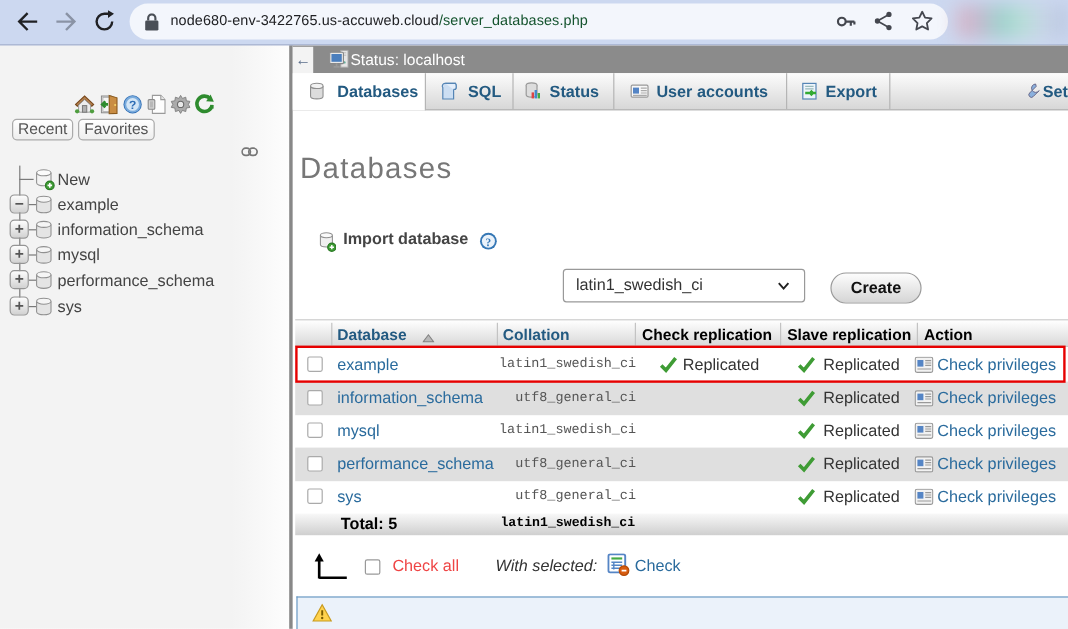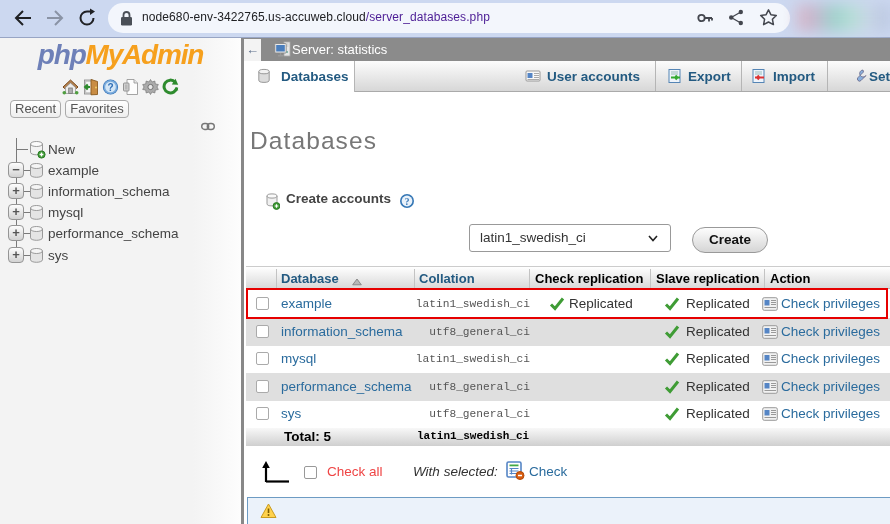--- a/index.html
+++ b/index.html
@@ -3,21 +3,21 @@
 <meta charset="utf-8">
 <style>
 * { margin:0; padding:0; box-sizing:border-box; }
 html,body { width:890px; height:524px; overflow:hidden; font-family:"Liberation Sans", sans-serif; background:#fff; }
 .abs { position:absolute; }
 
 
 #chrome { position:absolute; left:0; top:0; width:890px; height:38px; background:#ccd8f0; border-bottom:1px solid #98a5c4; }
 #urlbar { position:absolute; left:108px; top:3px; width:682px; height:30px; background:#f3f6fc; border-radius:15px; }
 #urltext { position:absolute; left:142px; top:10px; font-size:12px; color:#202124; letter-spacing:0.1px; }
-#urltext .path { color:#4c1d95; }
+#urltext .path { color:#14532d; }
 #blur-ext { position:absolute; left:797px; top:4px; width:93px; height:28px; border-radius:4px;
   background:linear-gradient(90deg,#d8b8c8 0%, #c8b8d0 18%, #9fd2cc 40%, #b9ded8 60%, #c9d4e8 80%, #b6c4de 100%);
   filter:blur(7px); }
 
 
 #sidebar { position:absolute; left:0; top:38px; width:241px; height:486px;
   background:linear-gradient(90deg,#f3f3f3 0%, #f3f3f3 80%, #fdfdfd 100%); }
 #divider { position:absolute; left:241px; top:38px; width:3px; height:486px; background:#888; }
 #logo { position:absolute; left:0; top:1px; width:241px; text-align:center; }
 #logo .t { font-size:28px; font-weight:bold; font-style:italic; letter-spacing:-1.2px; }
@@ -111,21 +111,20 @@
       <circle cx="12.8" cy="14" r="2.2" fill="#44474f"></circle>
       <path d="M3.2 8.5 L12.8 3 M3.2 8.5 L12.8 14" stroke="#44474f" stroke-width="1.4"></path>
     </svg>
   <svg class="abs" style="left:759px; top:8px;" width="19" height="19" viewBox="0 0 19 19">
       <path d="M9.5 1.8 L11.9 6.7 L17.3 7.4 L13.4 11.2 L14.4 16.6 L9.5 14 L4.6 16.6 L5.6 11.2 L1.7 7.4 L7.1 6.7 Z" fill="none" stroke="#44474f" stroke-width="1.5" stroke-linejoin="round"></path>
     </svg>
   <div id="blur-ext"></div>
 </div>
 
 <div id="sidebar">
-  <div id="logo"><span class="t"><span class="p1">php</span><span class="p2">MyAdmin</span></span></div>
   <div id="navicons"><svg width="17" height="18" viewBox="0 0 17 18">
         <path d="M1 9 L8.5 2 L16 9 L14.5 10.5 L8.5 5 L2.5 10.5 Z" fill="#b5824f" stroke="#7a4a1e" stroke-width="1"></path>
         <path d="M3.5 9.5 L8.5 5 L13.5 9.5 V15.5 H3.5 Z" fill="#ededed" stroke="#999" stroke-width="0.8"></path>
         <rect x="6.7" y="10" width="3.6" height="5.5" fill="#b0b0b0" stroke="#777" stroke-width="0.8"></rect>
         <circle cx="2.3" cy="14.8" r="1.8" fill="#4f9e3f"></circle>
         <circle cx="14.7" cy="14.8" r="1.8" fill="#4f9e3f"></circle>
       </svg><svg width="17" height="18" viewBox="0 0 17 18">
         <rect x="2.5" y="2" width="8" height="14" fill="#dcdcdc" stroke="#888" stroke-width="0.8"></rect>
         <rect x="3.8" y="3.2" width="5.4" height="11.6" fill="#f6f6f6" stroke="#aaa" stroke-width="0.6"></rect>
         <path d="M9 1.5 L15.5 3.5 V16.5 L9 16.8 Z" fill="#c98d44" stroke="#8a5a1e" stroke-width="0.9"></path>
@@ -220,71 +219,80 @@
   <div id="serverbar">
     <div id="collapse">←</div>
     <svg class="abs" style="left:30px; top:3px;" width="17" height="17" viewBox="0 0 17 17">
         <rect x="10" y="1" width="6" height="14" fill="#e6e6e6" stroke="#aaa" stroke-width="0.8"></rect>
         <path d="M11.5 3 H14.5 M11.5 5 H14.5" stroke="#bbb" stroke-width="0.8"></path>
         <circle cx="13" cy="11" r="1" fill="#6a9"></circle>
         <rect x="0.8" y="2.5" width="11.4" height="9.5" rx="0.8" fill="#e9e9e9" stroke="#888" stroke-width="0.9"></rect>
         <rect x="2.2" y="4" width="8.6" height="6.5" fill="#4a7ebd"></rect>
         <path d="M6.5 12 V14 M4 14.7 H9" stroke="#999" stroke-width="1.4"></path>
       </svg>
-    <div id="servertext">Server: statistics</div>
+    <div id="servertext">Status: localhost</div>
   </div>
   <div id="tabbar">
     <div class="tab active" style="left:0px; width:111px;">
         <svg class="ic" style="left:12px;" width="16" height="16" viewBox="0 0 16 16">
           <path d="M2.8 3.6 V12.2 a5.2 2.2 0 0 0 10.4 0 V3.6" fill="#dcdcdc" stroke="#8f8f8f" stroke-width="0.9"></path>
           <ellipse cx="8" cy="3.6" rx="5.2" ry="2.2" fill="#f2f2f2" stroke="#8f8f8f" stroke-width="0.9"></ellipse>
         </svg>
         <span class="tx" style="left:37px;">Databases</span>
       </div>
+    <div class="tab" style="left:111px; width:73px;">
+        <svg class="ic" style="left:11px;" width="16" height="16" viewBox="0 0 16 16">
+          <path d="M5 1.5 H13.5 a1.5 3 0 0 1 0 5 H12 V14.5 H3 V5 a2.2 2.2 0 0 1 2 -3.5" fill="#ccdef2" stroke="#5585b5" stroke-width="1"></path>
+          <path d="M12 6.5 H13.5 a1.5 3 0 0 0 0 -5 H5" fill="#e4eefa" stroke="#5585b5" stroke-width="1"></path>
+        </svg>
+        <span class="tx" style="left:35px;">SQL</span>
+      </div>
+    <div class="tab" style="left:184px; width:84px;">
+        <svg class="ic" style="left:8px;" width="16" height="16" viewBox="0 0 16 16">
+          <ellipse cx="7" cy="3" rx="4.5" ry="2" fill="#ddd" stroke="#999"></ellipse>
+          <path d="M2.5 3 V11 a4.5 2 0 0 0 9 0 V3" fill="#ddd" stroke="#999"></path>
+          <rect x="7" y="9" width="2" height="5" fill="#d44"></rect>
+          <rect x="9.5" y="7" width="2" height="7" fill="#48c"></rect>
+          <rect x="12" y="9.5" width="2" height="4.5" fill="#4a4"></rect>
+        </svg>
+        <span class="tx" style="left:30px;">Status</span>
+      </div>
     <div class="tab" style="left:268px; width:144px;">
         <svg class="ic" style="left:13px;" width="16" height="16" viewBox="0 0 16 16">
           <rect x="1" y="3" width="14" height="10" rx="1" fill="#f8f8f8" stroke="#999"></rect>
           <rect x="2.5" y="5" width="5" height="5" fill="#5585c5"></rect>
           <path d="M9 5.5 H14 M9 7.5 H14 M9 9.5 H14 M2.5 11.5 H14" stroke="#aaa" stroke-width="1"></path>
         </svg>
         <span class="tx" style="left:35px;">User accounts</span>
       </div>
     <div class="tab" style="left:412px; width:86px;">
         <svg class="ic" style="left:11px;" width="16" height="16" viewBox="0 0 16 16">
           <rect x="2" y="1.5" width="11" height="13" fill="#eef4fb" stroke="#5585b5"></rect>
           <path d="M4 4 H11 M4 6 H11" stroke="#9bb" stroke-width="1"></path>
           <path d="M4 9.5 H13 M10.5 9.5 L8.5 7.5 M10.5 9.5 L8.5 11.5" stroke="#3a3" stroke-width="2" fill="none"></path>
         </svg>
         <span class="tx" style="left:32px;">Export</span>
       </div>
-    <div class="tab" style="left:498px; width:86px;">
-        <svg class="ic" style="left:9px;" width="16" height="16" viewBox="0 0 16 16">
-          <rect x="2" y="1.5" width="11" height="13" fill="#eef4fb" stroke="#5585b5"></rect>
-          <path d="M4 4 H11 M4 6 H11" stroke="#9bb" stroke-width="1"></path>
-          <path d="M13 9.5 H4 M6 9.5 L8 7.5 M6 9.5 L8 11.5" stroke="#d33" stroke-width="2" fill="none"></path>
-        </svg>
-        <span class="tx" style="left:31px;">Import</span>
-      </div>
     <div class="tab" style="left:584px; width:62px; border-right:none;">
         <svg class="ic" style="left:24px;" width="16" height="16" viewBox="0 0 16 16">
           <path d="M11 2 a3.5 3.5 0 1 0 3 5.5 L9 12.5 a2 2 0 0 1 -3 -3 L11.5 4 Z" fill="#8ab0dd" stroke="#668" stroke-width="0.8"></path>
         </svg>
         <span class="tx" style="left:41px;">Set</span>
       </div>
   </div>
 
   <h2 id="dbh">Databases</h2>
 
   <svg class="abs" style="left:22px; top:155px;" width="14" height="17" viewBox="0 0 14 17">
       <path d="M1 3 V10.8 a5 2.1 0 0 0 10 0 V3" fill="#f0f0f0" stroke="#909090" stroke-width="0.9"></path>
       <ellipse cx="6" cy="3" rx="5" ry="2.1" fill="#fafafa" stroke="#909090" stroke-width="0.9"></ellipse>
       <circle cx="10.5" cy="13" r="3.4" fill="#3f9c35" stroke="#2a7a25"></circle>
       <path d="M10.5 11.2 V14.8 M8.7 13 H12.3" stroke="#fff" stroke-width="1.2"></path>
     </svg>
-  <div id="createlbl">Create accounts</div>
+  <div id="createlbl">Import database</div>
   <svg class="abs" style="left:155px; top:155px;" width="16" height="16" viewBox="0 0 16 16">
       <circle cx="8" cy="8" r="7" fill="#3577b5"></circle>
       <circle cx="8" cy="8" r="5.4" fill="#eaf2fa"></circle>
       <text x="8" y="12" font-size="9.5" font-weight="bold" fill="#3577b5" text-anchor="middle" font-family="Liberation Serif">?</text>
     </svg>
 
   <div id="collsel">latin1_swedish_ci<svg class="abs" style="right:12px; top:10px;" width="10" height="7" viewBox="0 0 10 7">
         <path d="M1 1 L5 5.5 L9 1" stroke="#222" stroke-width="1.6" fill="none"></path>
       </svg></div>
   <div id="createbtn">Create</div>

